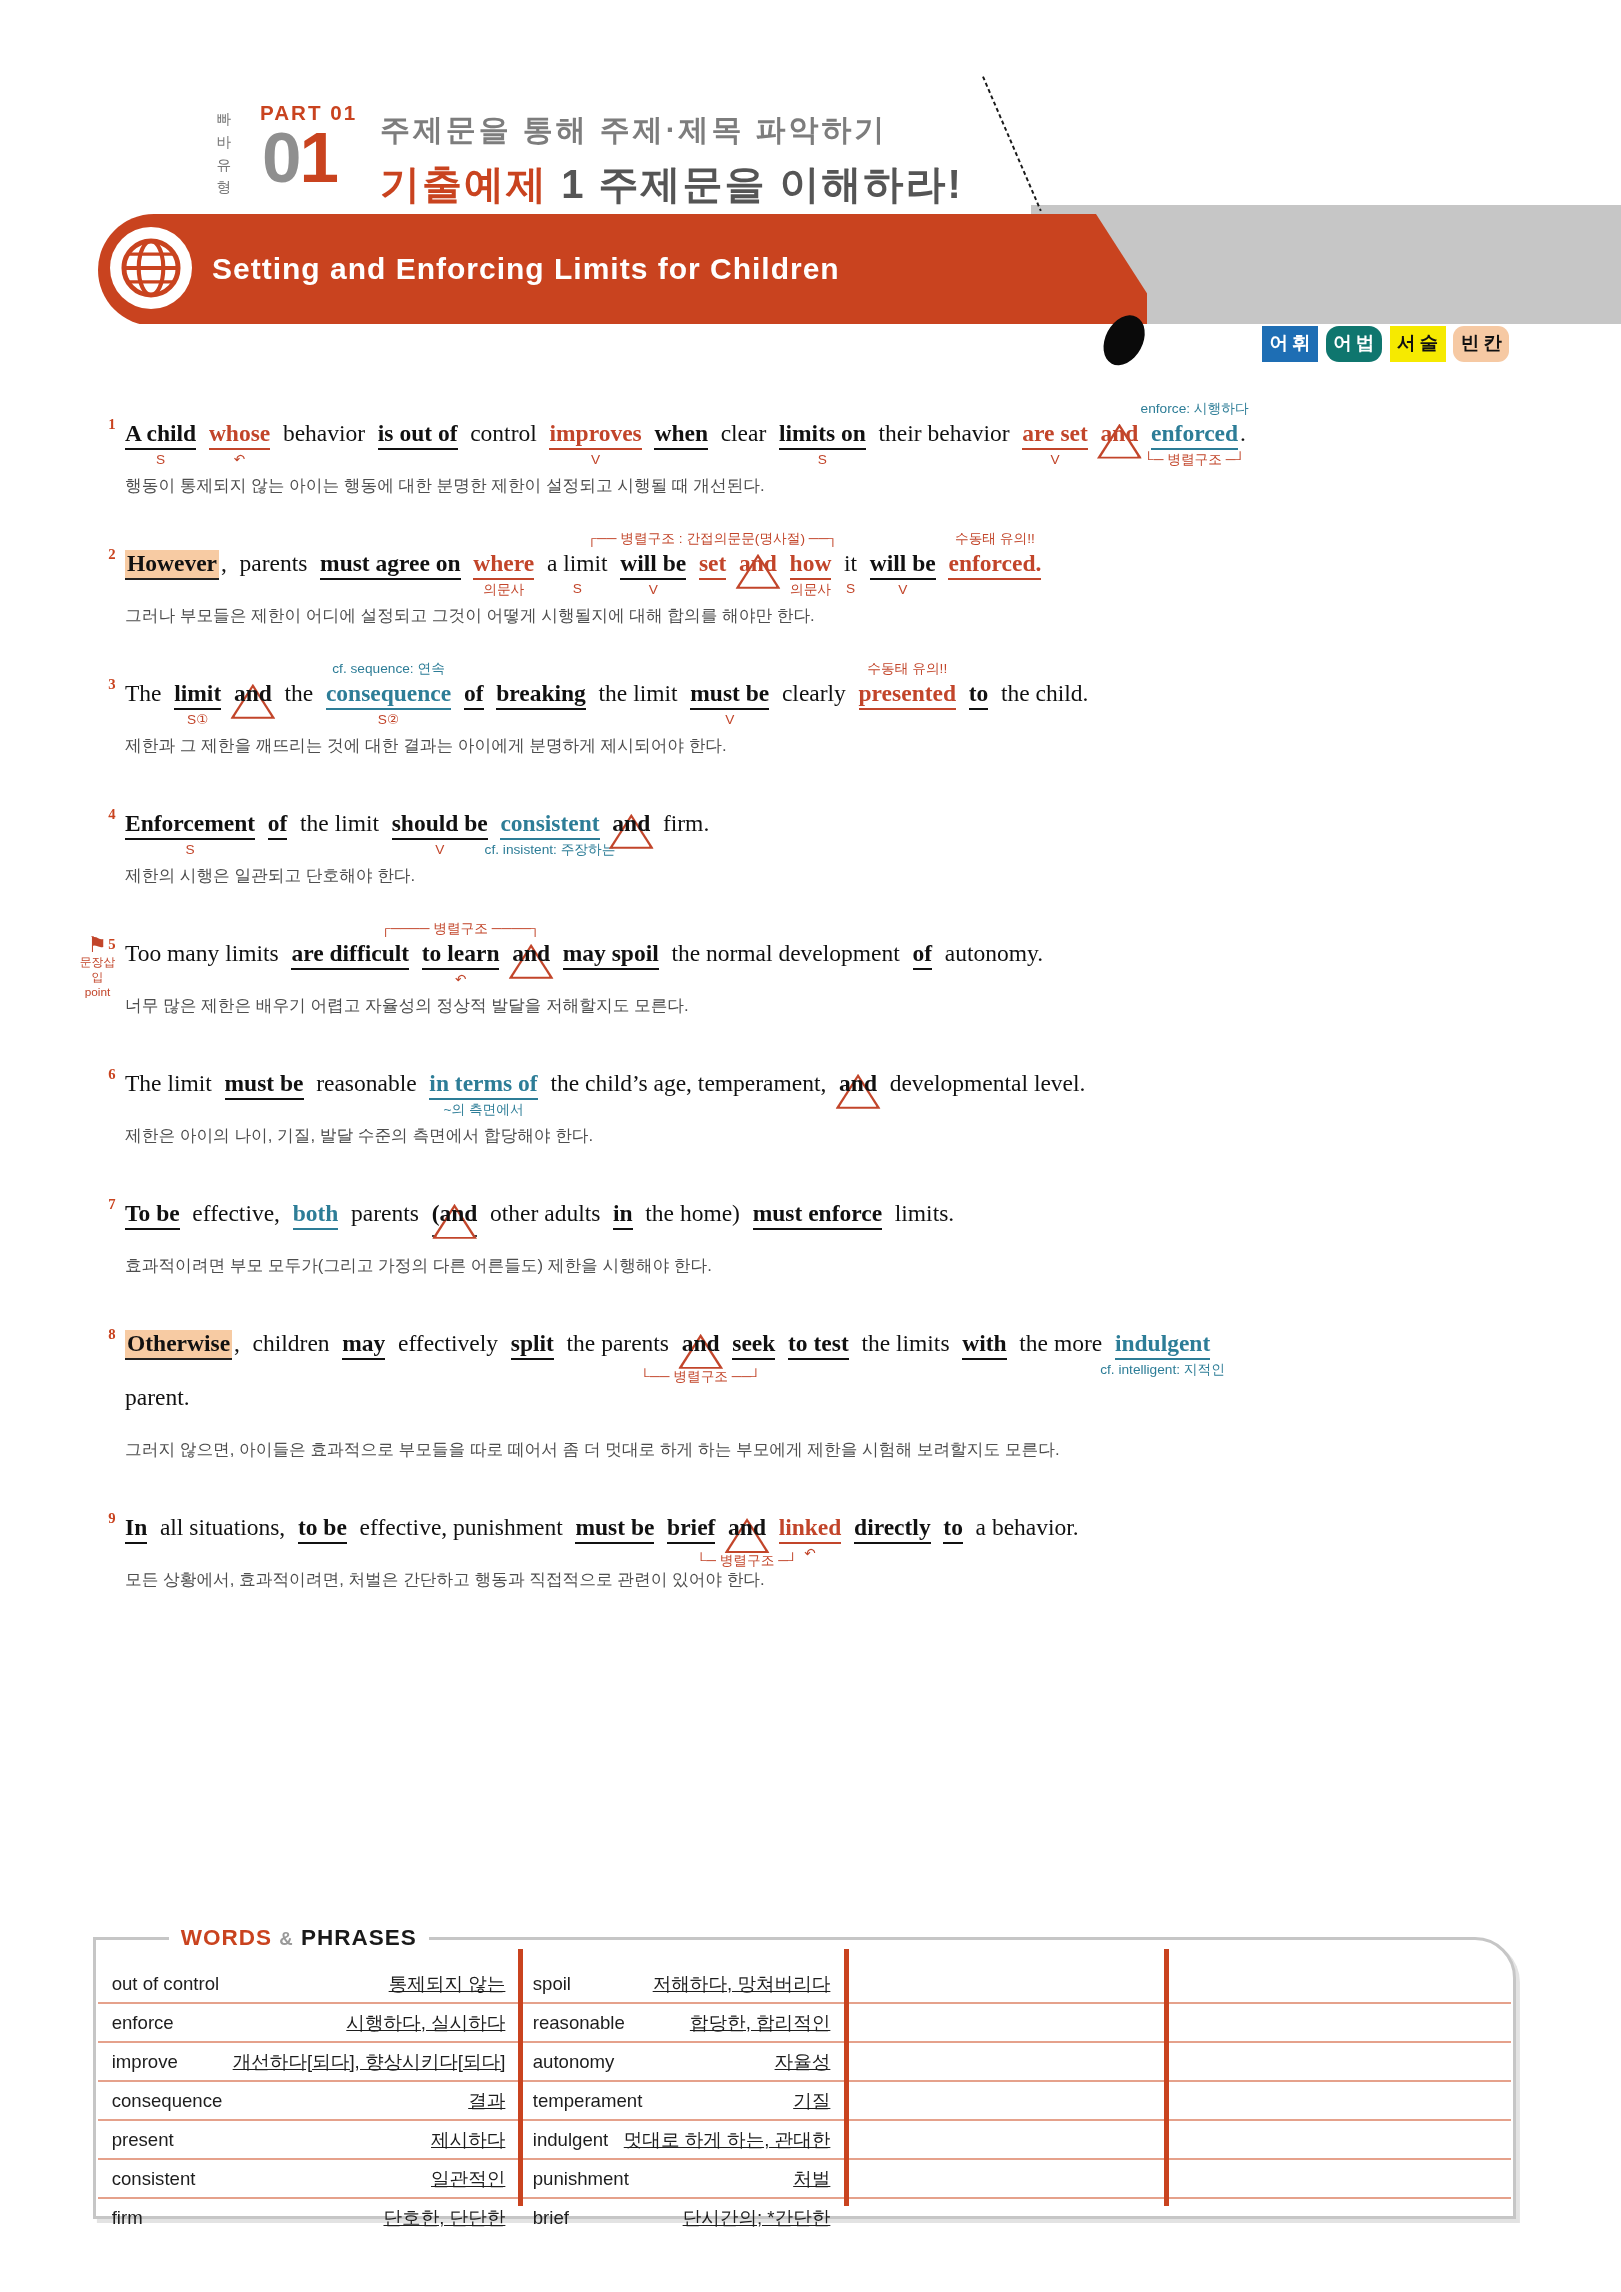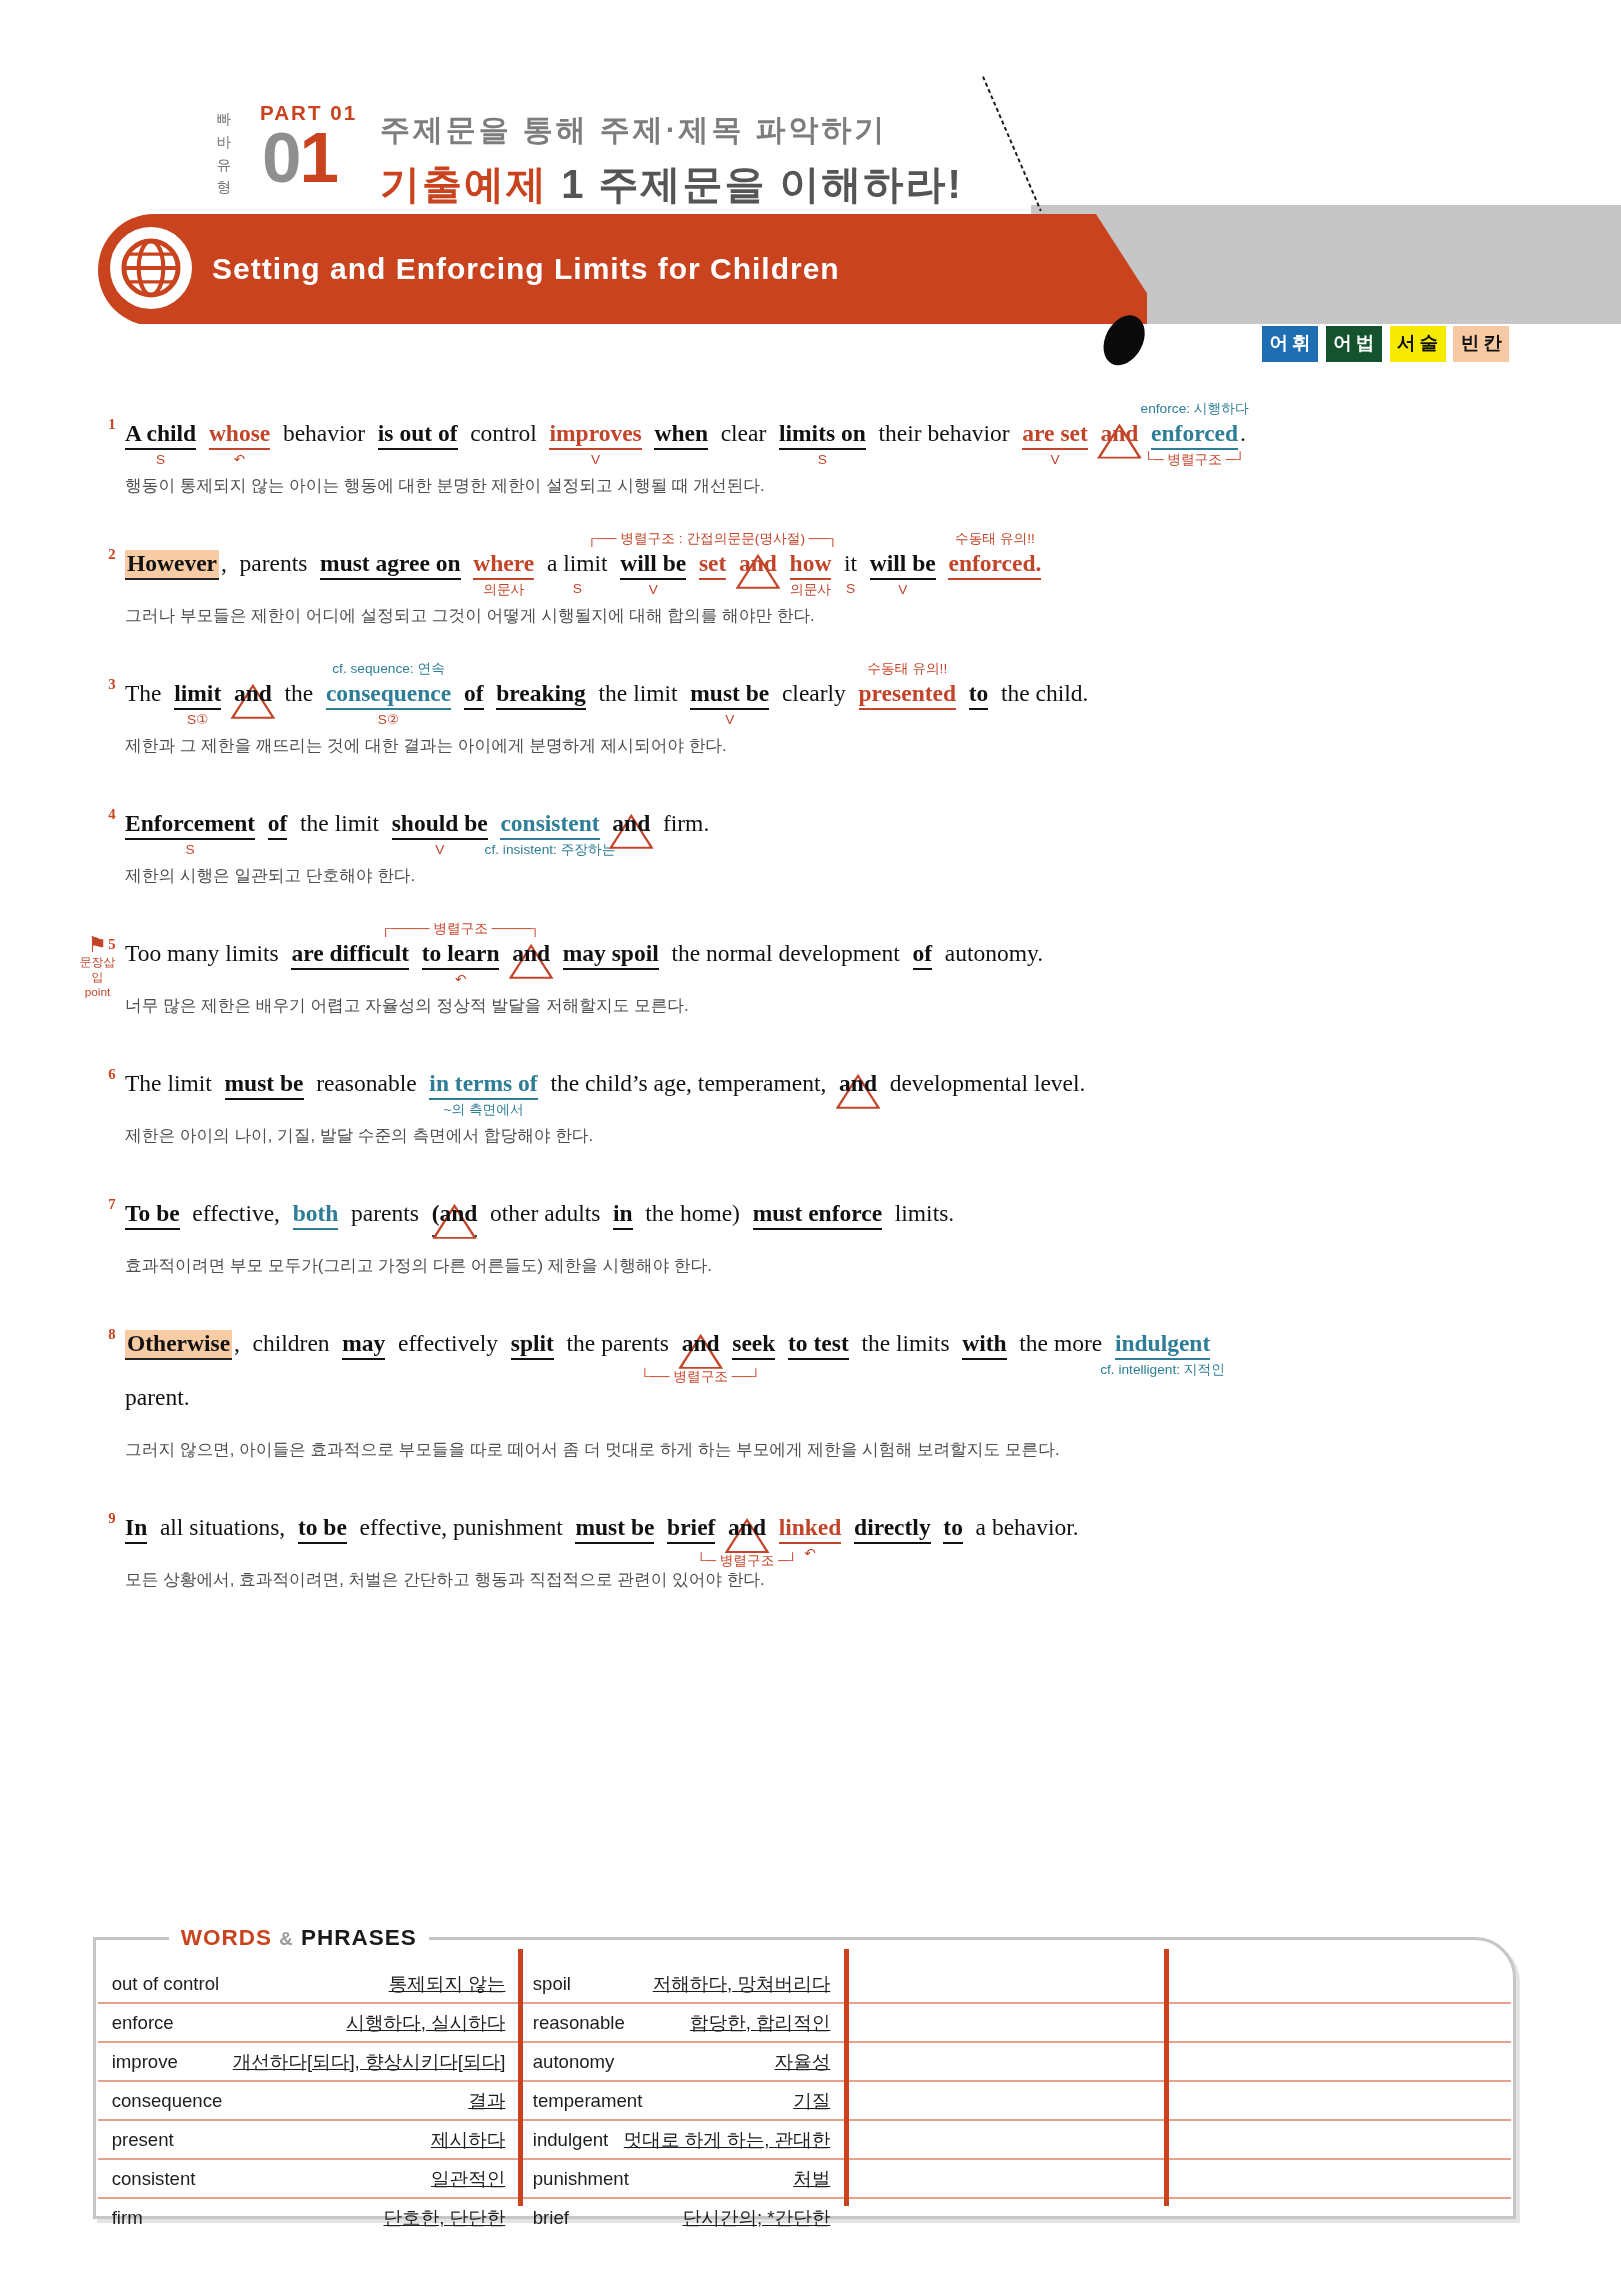--- a/index.html
+++ b/index.html
@@ -105,23 +105,23 @@
     <line x1="17" y1="50" x2="83" y2="50" stroke="#c9431f" stroke-width="5"></line>
     <line x1="22" y1="33" x2="78" y2="33" stroke="#c9431f" stroke-width="4"></line>
     <line x1="22" y1="67" x2="78" y2="67" stroke="#c9431f" stroke-width="4"></line>
   </svg>
   <svg class="hdr-svg" viewBox="0 0 1654 420">
     <line x1="1003" y1="78" x2="1062" y2="215" stroke="#1a1a1a" stroke-width="2" stroke-dasharray="4 3"></line>
     <ellipse cx="1147" cy="347" rx="19" ry="27" transform="rotate(28 1147 347)" fill="#0a0a0a"></ellipse>
   </svg>
   <div class="tags" id="tags">
       <span class="tag" style="background: rgb(30, 110, 180); color: rgb(255, 255, 255);">어휘</span>
-      <span class="tag" style="background: #14532d; color: rgb(255, 255, 255);">어법</span>
+      <span class="tag" style="background: #0f766e; color: rgb(255, 255, 255); border-radius: 13px;">어법</span>
       <span class="tag" style="background: rgb(246, 234, 0); color: rgb(17, 17, 17);">서술</span>
-      <span class="tag" style="background: rgb(246, 201, 163); color: rgb(17, 17, 17);">빈칸</span>
+      <span class="tag" style="background: rgb(246, 201, 163); color: rgb(17, 17, 17); border-radius: 11px;">빈칸</span>
     </div>
 
   <div class="sentences" id="sentences">
       <div class="sentence">
         <span class="s-num">1</span>
         <div class="eng"><span class="tok s-bu">A child<span class="ann below c-r">S</span></span><span class="tok s-ru">whose<span class="ann below c-r">↶</span></span><span class="tok s-p">behavior</span><span class="tok s-bu">is out of</span><span class="tok s-p">control</span><span class="tok s-ru">improves<span class="ann below c-r">V</span></span><span class="tok s-bu">when</span><span class="tok s-p">clear</span><span class="tok s-bu">limits on<span class="ann below c-r">S</span></span><span class="tok s-p">their behavior</span><span class="tok s-ru">are set<span class="ann below c-r">V</span></span><span class="tok s-tri-r">and</span><span class="tok s-tu">enforced<span class="ann above c-t">enforce: 시행하다</span><span class="ann below c-r">└─ 병렬구조 ─┘</span></span><span class="tok s-p pnc">.</span></div>
         <div class="kor">행동이 통제되지 않는 아이는 행동에 대한 분명한 제한이 설정되고 시행될 때 개선된다.</div>
       </div>
       <div class="sentence">
         <span class="s-num">2</span>

